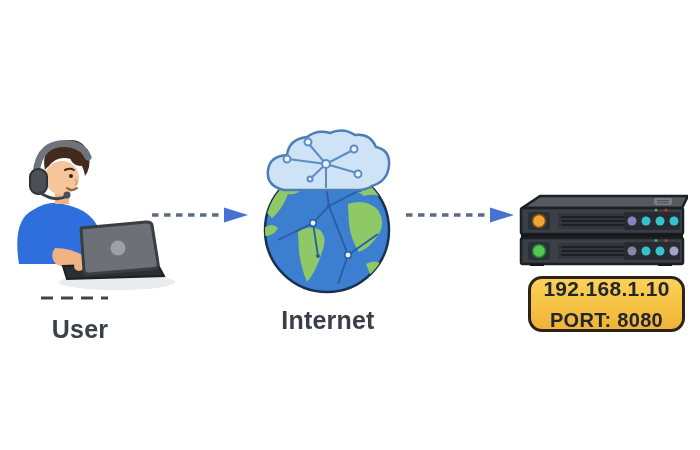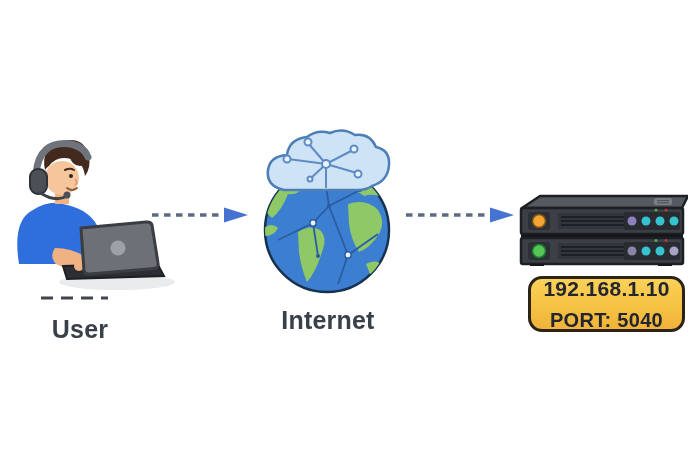--- a/index.html
+++ b/index.html
@@ -171,16 +171,16 @@
     <circle cx="156" cy="67" r="4.5" fill="#a7a3c6"></circle>
     <circle cx="138" cy="56.5" r="1.5" fill="#4caf50"></circle>
     <circle cx="148" cy="56.5" r="1.5" fill="#c0392b"></circle>
 
     <rect x="12" y="80" width="14" height="2.5" fill="#15171a"></rect>
     <rect x="140" y="80" width="14" height="2.5" fill="#15171a"></rect>
   </svg>
 
   <div class="badge">
     <div class="badge-ip">192.168.1.10</div>
-    <div class="badge-port">PORT: 5040</div>
+    <div class="badge-port">PORT: 8080</div>
   </div>
 
 </div>
 
 </body></html>

